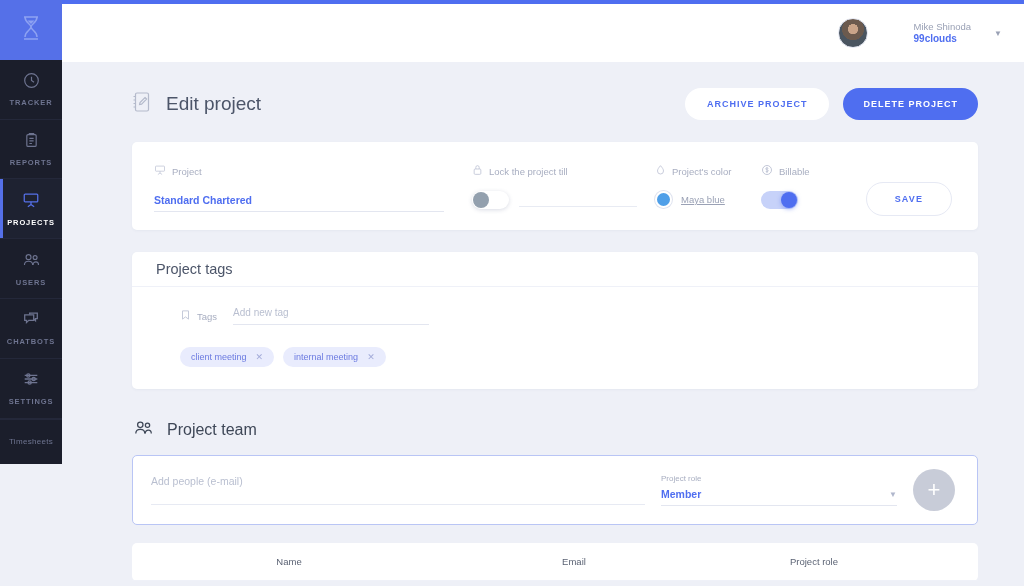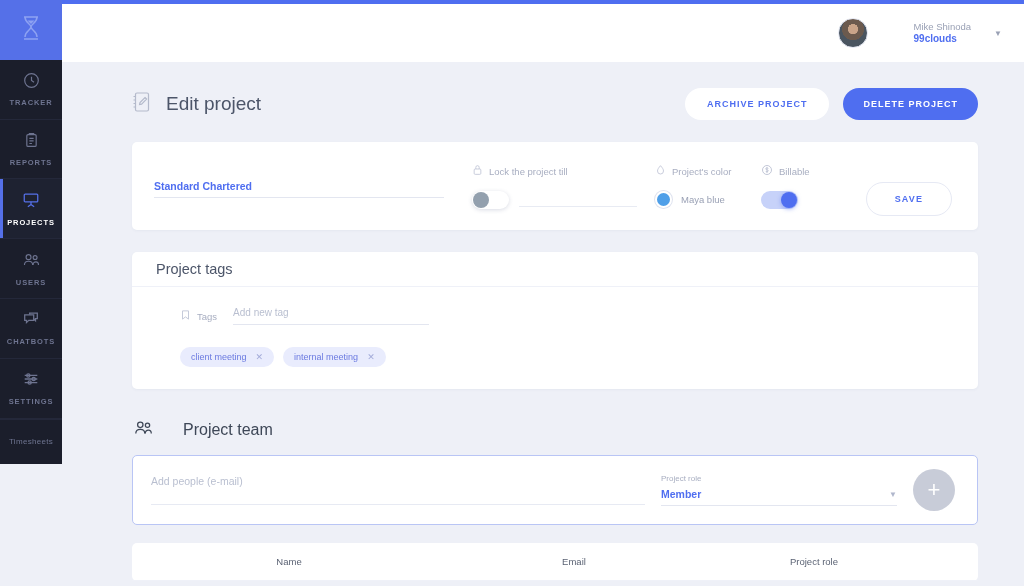--- a/index.html
+++ b/index.html
@@ -121,21 +121,21 @@
     background: #4f6ef0; box-shadow: 0 1px 4px rgba(79,110,240,.5);
   }
   .date-line { flex: 1; border-bottom: 1px solid #e8ebf3; height: 14px; }
   .f-color { width: 106px; margin-left: 18px; }
   .color-row { margin-top: 13px; display: flex; align-items: center; gap: 9px; }
   .color-dot {
     width: 17px; height: 17px; border-radius: 50%;
     background: #4f9fe8; border: 2px solid #ffffff;
     box-shadow: 0 0 0 1px #dfe3ef;
   }
-  .color-name { font-size: 9.5px; color: #9aa1b5; }
+  .color-name { font-size: 9.5px; color: #9aa1b5; text-decoration: underline; }
   .f-bill { width: 96px; }
   .bill-row { margin-top: 13px; }
   .save-wrap { margin-left: auto; padding-top: 18px; }
   .btn-save {
     background: #ffffff; color: #4f6ef0;
     border: 1px solid #e6e9f4; border-radius: 19px;
     font-size: 9px; font-weight: 700; letter-spacing: 1.1px;
     padding: 11px 28px; cursor: pointer;
     font-family: "Liberation Sans", sans-serif;
   }
@@ -157,21 +157,21 @@
     background: #e9ecfd; border-radius: 11px;
     padding: 5px 11px;
     font-size: 9px; color: #6b7ae0;
     display: flex; align-items: center; gap: 9px;
     cursor: pointer;
   }
   .chip .x { color: #a3abd9; font-size: 9px; cursor: pointer; }
 
   
   .team-head { display: flex; align-items: center; gap: 13px; margin-top: 30px; }
-  .team-title { font-size: 16px; color: #3e4757; margin-left: 16px; }
+  .team-title { font-size: 16px; color: #3e4757; }
   .team-box {
     background: #ffffff; border: 1px solid #b9c5f5; border-radius: 5px;
     margin-top: 14px; height: 70px;
     display: flex; align-items: center; padding: 0 22px 0 18px; gap: 16px;
   }
   .add-people {
     flex: 1; border-bottom: 1px solid #e7eaf3;
     padding-bottom: 17px; font-size: 10.5px; color: #b9bfd0;
   }
   .role-field { width: 236px; }
@@ -314,20 +314,29 @@
         </div>
         <div class="head-actions">
           <button class="btn btn-ghost">ARCHIVE PROJECT</button>
           <button class="btn btn-primary">DELETE PROJECT</button>
         </div>
       </div>
 
       <div class="card settings-card">
 
         <div class="field f-project">
+          <div class="field-label">
+            <span>
+              <svg width="12" height="12" viewBox="0 0 20 20">
+                  <rect x="2.5" y="3.5" width="15" height="8.5" rx="1"></rect>
+                  <path d="M10 12v3M6.5 17.5L10 15l3.5 2.5"></path>
+                </svg>
+            </span>
+            <span>Project</span>
+          </div>
           <div class="underline-input">Standard Chartered</div>
         </div>
 
         <div class="field f-lock">
           <div class="field-label">
             <span>
               <svg width="11" height="12" viewBox="0 0 16 18">
                   <rect x="3" y="7.5" width="10" height="8" rx="1.5"></rect>
                   <path d="M5.5 7.5V5a2.5 2.5 0 015 0v2.5"></path>
                 </svg>

